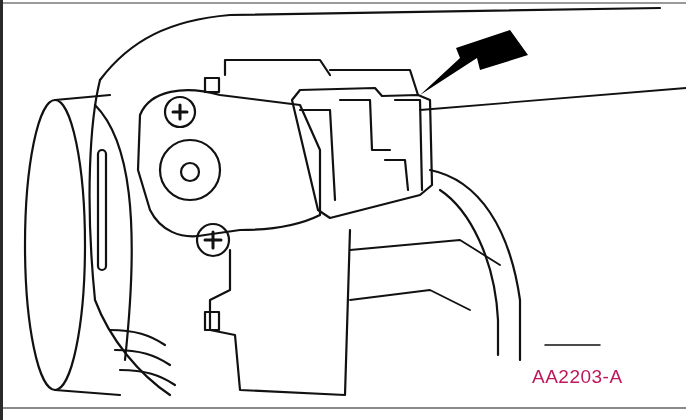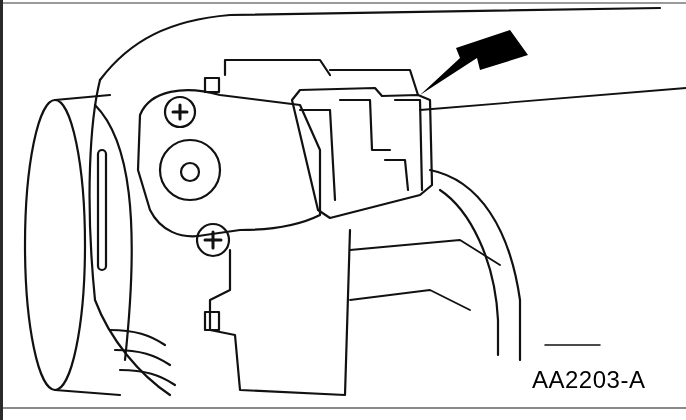--- a/index.html
+++ b/index.html
@@ -1,21 +1,21 @@
 <!DOCTYPE html>
 <html><head>
 <meta charset="utf-8">
 <style>
   html, body { margin:0; padding:0; background:#ffffff; }
   body { width:686px; height:420px; position:relative; overflow:hidden; font-family:"Liberation Sans", sans-serif; }
   .left-border { position:absolute; left:0; top:0; width:3px; height:420px; background:#2a2a2a; }
   .top-line { position:absolute; left:3px; top:2px; width:683px; height:2px; background:#9a9a9a; }
   .bottom-line { position:absolute; left:3px; top:407px; width:683px; height:2px; background:#8a8a8a; }
   .drawing { position:absolute; left:0; top:0; }
-  .label { position:absolute; left:532px; top:366px; font-size:24px; color:#000000; letter-spacing:0.5px; }
+  .label { position:absolute; left:532px; top:366px; font-size:19px; color:#be185d; letter-spacing:0.5px; }
 </style>
 </head>
 <body>
 
 <div class="left-border"></div>
 <div class="top-line"></div>
 
 <svg class="drawing" width="686" height="420" viewBox="0 0 686 420" fill="none" stroke="#111" stroke-width="2.2" stroke-linejoin="round" stroke-linecap="round">
 
   <path d="M100 80 C130 40 170 20 230 15 L660 8"></path>

